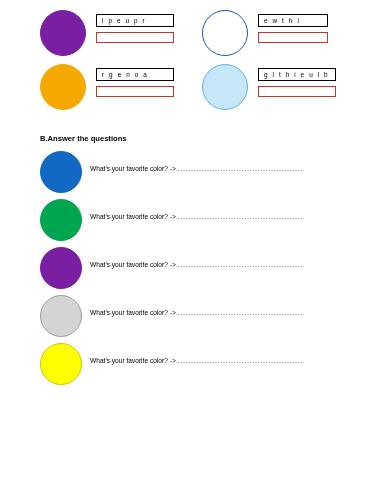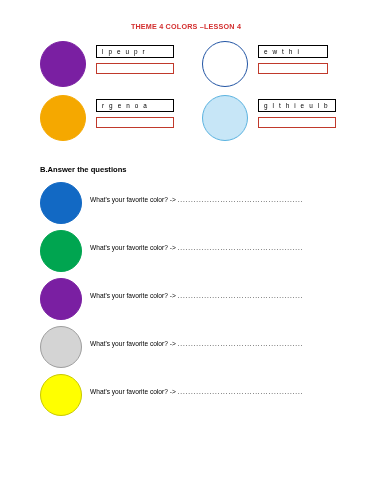--- a/index.html
+++ b/index.html
@@ -97,21 +97,20 @@
   .dots {
     letter-spacing: 0.9px;
     font-size: 6.4px;
   }
 </style>
 </head>
 <body>
 
 <div class="page">
 
-  <div class="title">THEME 4 COLORS –LESSON 4</div>
 
 
   <div class="order-area">
 
     <div class="ord-item" style="left:40px; top:4px;">
       <div class="circle" style="width:46px;height:46px;background:#7a1fa2;border:1px solid #7a1fa2;"></div>
     </div>
     <div class="ord-item" style="left:96px; top:8px; width:78px;">
       <div class="word-box">l p e u p r</div>
       <div class="answer-box"></div>

